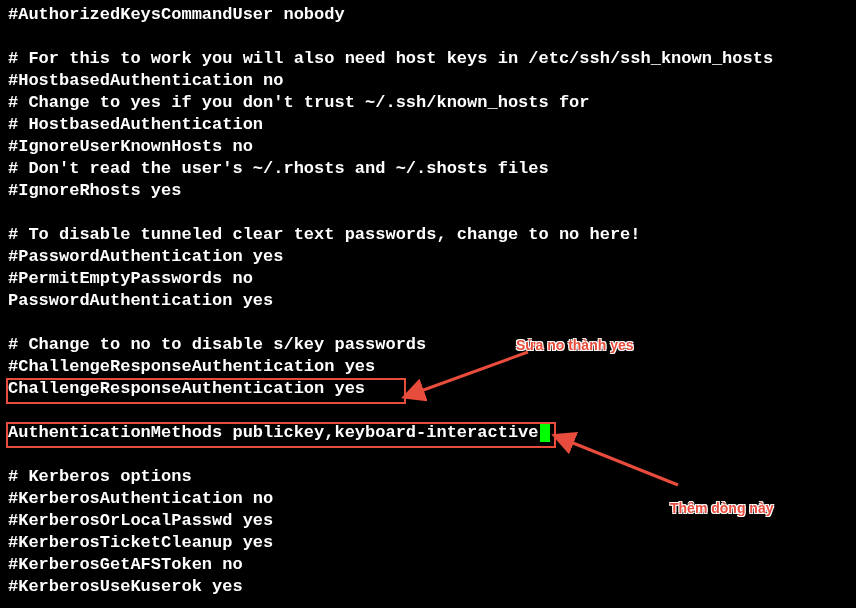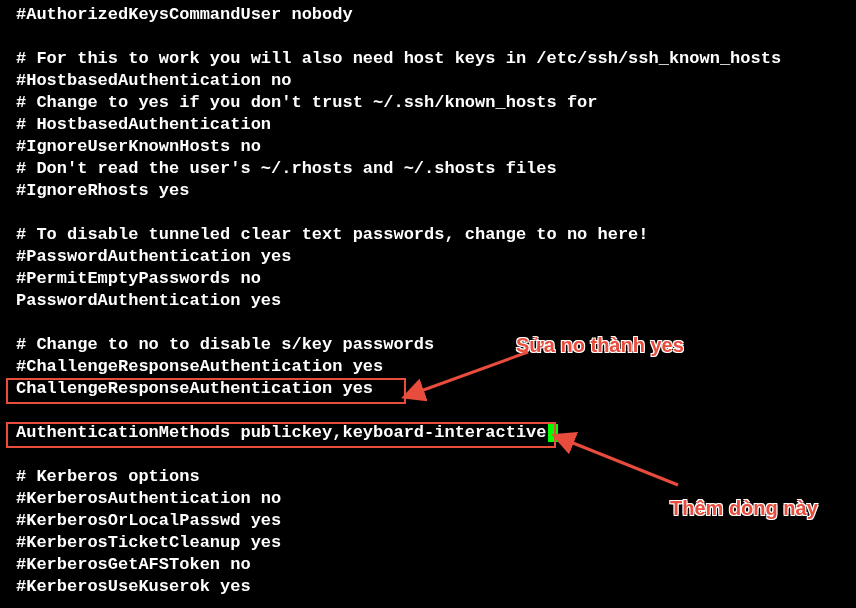--- a/index.html
+++ b/index.html
@@ -13,21 +13,21 @@
     color: #fff;
     position: relative;
     padding: 4px 8px;
     line-height: 22px;
     font-weight: bold;
   }
   .terminal {
     position: relative;
     white-space: pre;
   }
-  .line { display: block; min-height: 22px; margin-left: 8px; }
+  .line { display: block; min-height: 22px; }
   .box-red-1 {
     position: absolute;
     border: 2px solid #e74c3c;
     left: 6px;
     top: 378px;
     width: 400px;
     height: 26px;
     pointer-events: none;
   }
   .box-red-2 {
@@ -45,21 +45,21 @@
     height: 18px;
     background: #00ff00;
     vertical-align: text-bottom;
     margin-left: 1px;
   }
   .annotation {
     position: absolute;
     color: #e74c3c;
     font-family: Arial, sans-serif;
     font-weight: bold;
-    font-size: 20px;
+    font-size: 14px;
     text-shadow: -1px -1px 0 #fff, 1px -1px 0 #fff, -1px 1px 0 #fff, 1px 1px 0 #fff;
     pointer-events: none;
   }
   .anno1 { left: 516px; top: 334px; }
   .anno2 { left: 670px; top: 497px; }
   svg.arrow {
     position: absolute;
     pointer-events: none;
     overflow: visible;
   }

